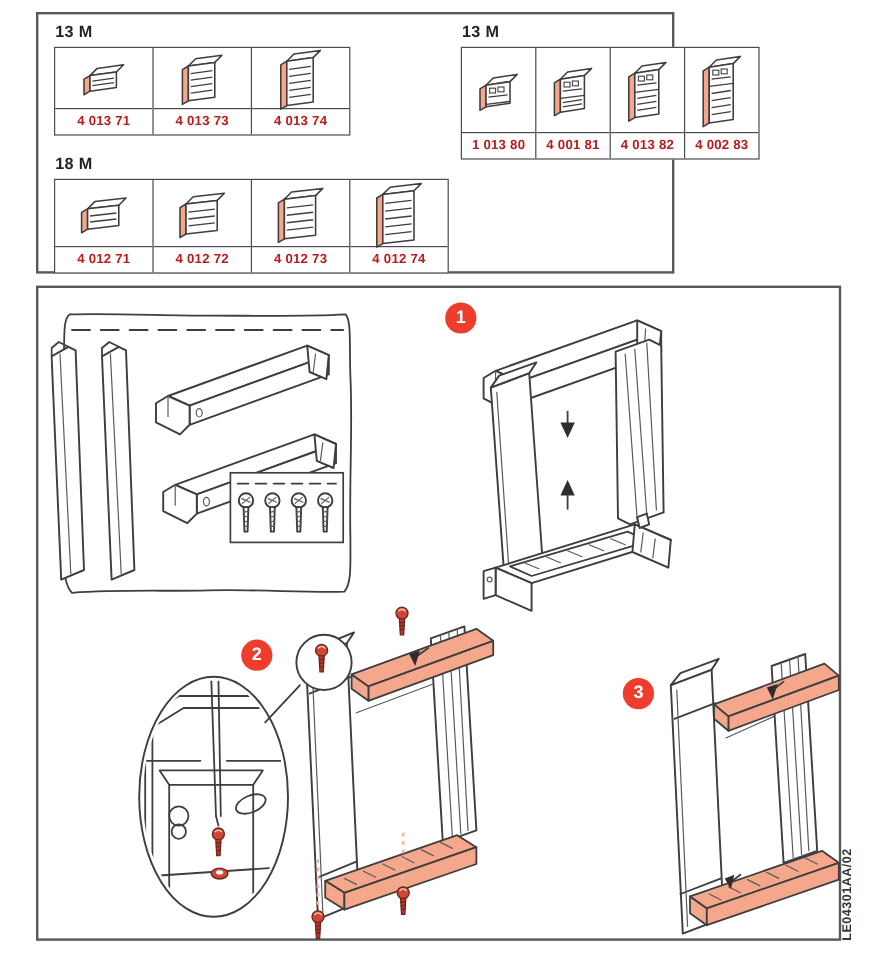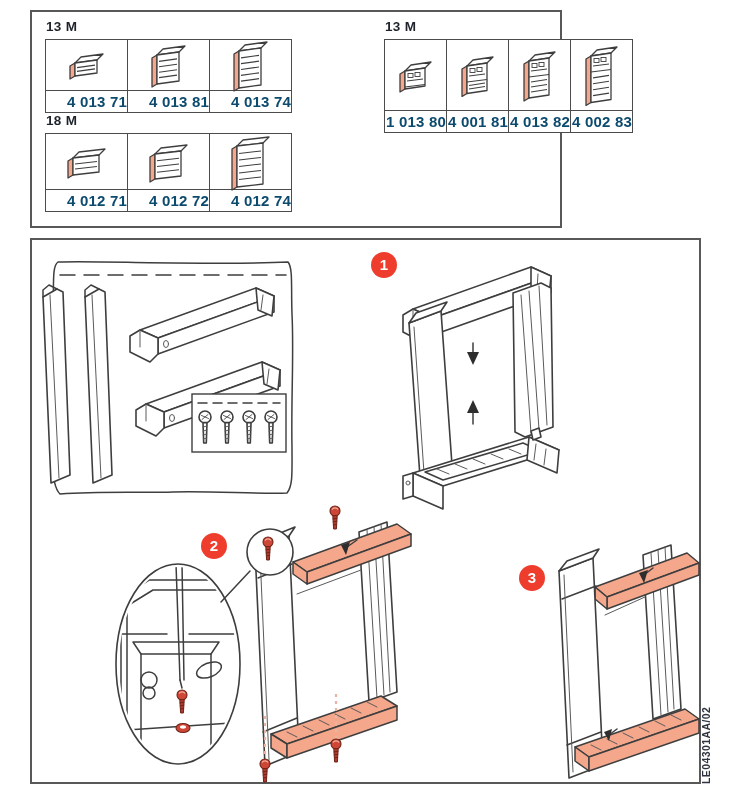--- a/index.html
+++ b/index.html
@@ -9,22 +9,22 @@
   #panel-top{left:30px;top:10px;width:532px;height:218px;}
   #panel-bottom{left:30px;top:238px;width:671px;height:546px;}
   .grp{position:absolute;}
   .grp-label{font-size:13.5px;font-weight:bold;color:#1e232b;margin:0 0 5px 1px;letter-spacing:.3px;}
   .ref-table{display:flex;border:1.4px solid #4c4c4c;background:#fff;width:max-content;}
   .ref-col{border-left:1.4px solid #4c4c4c;}
   .ref-col:first-child{border-left:none;}
   .imgbox{display:flex;align-items:center;justify-content:center;border-bottom:1.4px solid #4c4c4c;}
   .w81 .imgbox{width:81px;} .w61 .imgbox{width:61px;}
   .hA .imgbox{height:50px;} .hB .imgbox{height:55px;} .hC .imgbox{height:70px;}
-  .codebox{height:21px;line-height:21px;text-align:right;font-size:15px;font-weight:bold;
-           color:#0c4a6e;letter-spacing:.2px;white-space:nowrap;}
+  .codebox{height:21px;line-height:21px;text-align:center;font-size:11px;font-weight:bold;
+           color:#b91c1c;letter-spacing:.2px;white-space:nowrap;}
   .w81 .codebox{width:81px;} .w61 .codebox{width:61px;}
   .illus{position:absolute;}
   .badge{position:absolute;width:26px;height:26px;border-radius:50%;background:#ee3c2d;
          color:#fff;font-size:15px;font-weight:bold;text-align:center;line-height:26px;z-index:5;}
   .doc-code{position:absolute;left:700px;top:706px;height:78px;width:16px;
             writing-mode:vertical-rl;transform:rotate(180deg);
             font-size:10.5px;font-weight:bold;color:#2e3440;letter-spacing:.4px;}
   
   svg .w{fill:#fff;stroke:#3e3e3e;stroke-width:1.6;stroke-linejoin:round;stroke-linecap:round;}
   svg .n{fill:none;stroke:#3e3e3e;stroke-width:1.5;stroke-linejoin:round;stroke-linecap:round;}
@@ -62,40 +62,40 @@
               <svg width="42" height="46" viewBox="0 0 42 46">
                 <polygon points="9,13 15,7 37,4 31,10" fill="#fff" stroke="#3e3e3e" stroke-width="1.3" stroke-linejoin="round"></polygon>
                 <polygon points="4,16 9,13 9,42 4,45" fill="#f5a78c" stroke="#3e3e3e" stroke-width="1.3" stroke-linejoin="round"></polygon>
                 <polygon points="9,13 31,10 31,39 9,42" fill="#fff" stroke="#3e3e3e" stroke-width="1.3" stroke-linejoin="round"></polygon>
                 <line x1="11" y1="19.4" x2="29" y2="16.9" stroke="#3e3e3e" stroke-width="1.1"></line>
                 <line x1="11" y1="24.8" x2="29" y2="22.3" stroke="#3e3e3e" stroke-width="1.1"></line>
                 <line x1="11" y1="30.2" x2="29" y2="27.7" stroke="#3e3e3e" stroke-width="1.1"></line>
                 <line x1="11" y1="35.6" x2="29" y2="33.1" stroke="#3e3e3e" stroke-width="1.1"></line>
               </svg>
             </div>
-          <div class="codebox">4 013 81</div>
+          <div class="codebox">4 013 73</div>
         </div>
         <div class="ref-col">
           <div class="imgbox">
               <svg width="42" height="54" viewBox="0 0 42 54">
                 <polygon points="9,13 15,7 37,4 31,10" fill="#fff" stroke="#3e3e3e" stroke-width="1.3" stroke-linejoin="round"></polygon>
                 <polygon points="4,16 9,13 9,50 4,53" fill="#f5a78c" stroke="#3e3e3e" stroke-width="1.3" stroke-linejoin="round"></polygon>
                 <polygon points="9,13 31,10 31,47 9,50" fill="#fff" stroke="#3e3e3e" stroke-width="1.3" stroke-linejoin="round"></polygon>
                 <line x1="11" y1="19.833333333333332" x2="29" y2="17.333333333333332" stroke="#3e3e3e" stroke-width="1.1"></line>
                 <line x1="11" y1="25.666666666666664" x2="29" y2="23.166666666666664" stroke="#3e3e3e" stroke-width="1.1"></line>
                 <line x1="11" y1="31.5" x2="29" y2="29" stroke="#3e3e3e" stroke-width="1.1"></line>
                 <line x1="11" y1="37.33333333333333" x2="29" y2="34.83333333333333" stroke="#3e3e3e" stroke-width="1.1"></line>
                 <line x1="11" y1="43.16666666666667" x2="29" y2="40.66666666666667" stroke="#3e3e3e" stroke-width="1.1"></line>
               </svg>
             </div>
           <div class="codebox">4 013 74</div>
         </div>
       </div>
 
-      <div class="grp-label" style="margin-top:0;">18 M</div>
+      <div class="grp-label" style="margin-top:16px;">18 M</div>
       <div class="ref-table w81 hB">
         <div class="ref-col">
           <div class="imgbox">
               <svg width="46" height="34" viewBox="0 0 46 34">
                 <polygon points="9,13 15,7 41,4 35,10" fill="#fff" stroke="#3e3e3e" stroke-width="1.3" stroke-linejoin="round"></polygon>
                 <polygon points="4,16 9,13 9,30 4,33" fill="#f5a78c" stroke="#3e3e3e" stroke-width="1.3" stroke-linejoin="round"></polygon>
                 <polygon points="9,13 35,10 35,27 9,30" fill="#fff" stroke="#3e3e3e" stroke-width="1.3" stroke-linejoin="round"></polygon>
                 <line x1="11" y1="19" x2="33" y2="16.5" stroke="#3e3e3e" stroke-width="1.1"></line>
                 <line x1="11" y1="24" x2="33" y2="21.5" stroke="#3e3e3e" stroke-width="1.1"></line>
               </svg>
@@ -107,20 +107,34 @@
               <svg width="46" height="42" viewBox="0 0 46 42">
                 <polygon points="9,13 15,7 41,4 35,10" fill="#fff" stroke="#3e3e3e" stroke-width="1.3" stroke-linejoin="round"></polygon>
                 <polygon points="4,16 9,13 9,38 4,41" fill="#f5a78c" stroke="#3e3e3e" stroke-width="1.3" stroke-linejoin="round"></polygon>
                 <polygon points="9,13 35,10 35,35 9,38" fill="#fff" stroke="#3e3e3e" stroke-width="1.3" stroke-linejoin="round"></polygon>
                 <line x1="11" y1="19.75" x2="33" y2="17.25" stroke="#3e3e3e" stroke-width="1.1"></line>
                 <line x1="11" y1="25.5" x2="33" y2="23" stroke="#3e3e3e" stroke-width="1.1"></line>
                 <line x1="11" y1="31.25" x2="33" y2="28.75" stroke="#3e3e3e" stroke-width="1.1"></line>
               </svg>
             </div>
           <div class="codebox">4 012 72</div>
+        </div>
+        <div class="ref-col">
+          <div class="imgbox">
+              <svg width="46" height="50" viewBox="0 0 46 50">
+                <polygon points="9,13 15,7 41,4 35,10" fill="#fff" stroke="#3e3e3e" stroke-width="1.3" stroke-linejoin="round"></polygon>
+                <polygon points="4,16 9,13 9,46 4,49" fill="#f5a78c" stroke="#3e3e3e" stroke-width="1.3" stroke-linejoin="round"></polygon>
+                <polygon points="9,13 35,10 35,43 9,46" fill="#fff" stroke="#3e3e3e" stroke-width="1.3" stroke-linejoin="round"></polygon>
+                <line x1="11" y1="20.2" x2="33" y2="17.7" stroke="#3e3e3e" stroke-width="1.1"></line>
+                <line x1="11" y1="26.4" x2="33" y2="23.9" stroke="#3e3e3e" stroke-width="1.1"></line>
+                <line x1="11" y1="32.6" x2="33" y2="30.1" stroke="#3e3e3e" stroke-width="1.1"></line>
+                <line x1="11" y1="38.8" x2="33" y2="36.3" stroke="#3e3e3e" stroke-width="1.1"></line>
+              </svg>
+            </div>
+          <div class="codebox">4 012 73</div>
         </div>
         <div class="ref-col">
           <div class="imgbox">
               <svg width="46" height="58" viewBox="0 0 46 58">
                 <polygon points="9,13 15,7 41,4 35,10" fill="#fff" stroke="#3e3e3e" stroke-width="1.3" stroke-linejoin="round"></polygon>
                 <polygon points="4,16 9,13 9,54 4,57" fill="#f5a78c" stroke="#3e3e3e" stroke-width="1.3" stroke-linejoin="round"></polygon>
                 <polygon points="9,13 35,10 35,51 9,54" fill="#fff" stroke="#3e3e3e" stroke-width="1.3" stroke-linejoin="round"></polygon>
                 <line x1="11" y1="20.5" x2="33" y2="18" stroke="#3e3e3e" stroke-width="1.1"></line>
                 <line x1="11" y1="27" x2="33" y2="24.5" stroke="#3e3e3e" stroke-width="1.1"></line>
                 <line x1="11" y1="33.5" x2="33" y2="31" stroke="#3e3e3e" stroke-width="1.1"></line>

